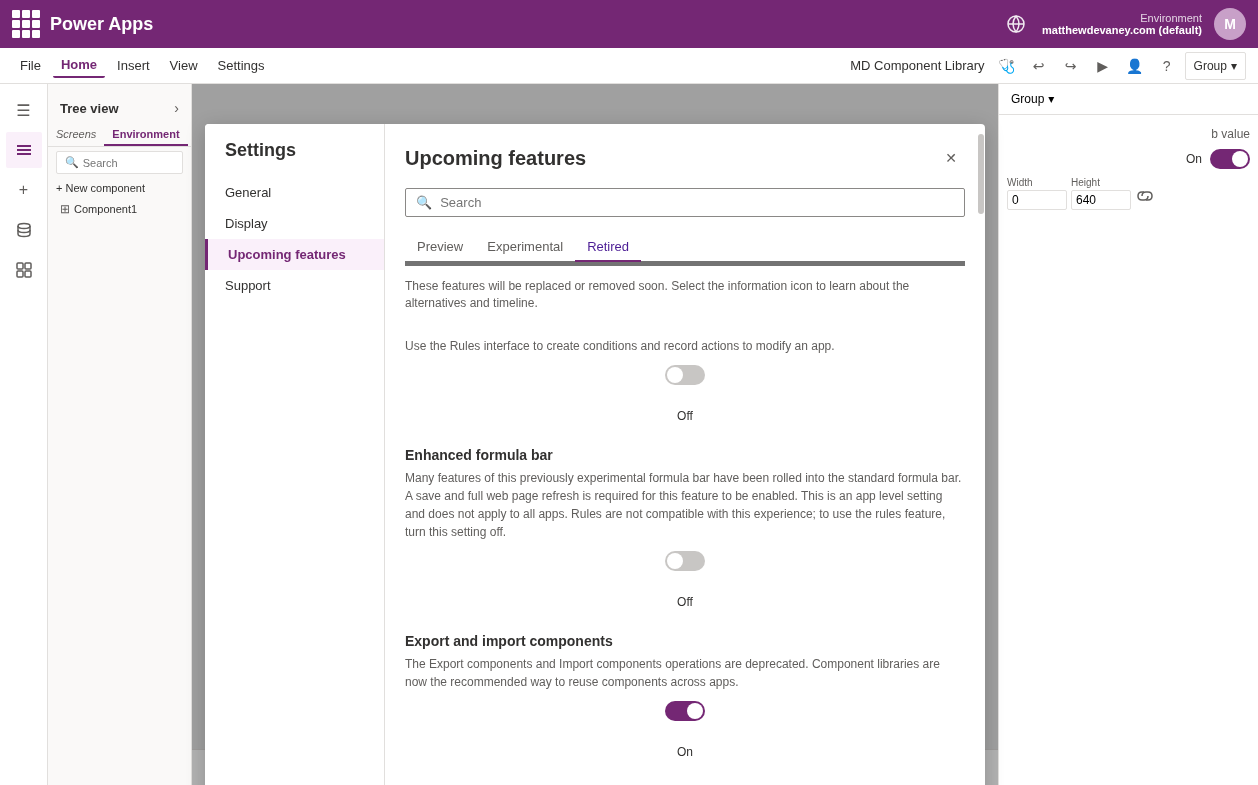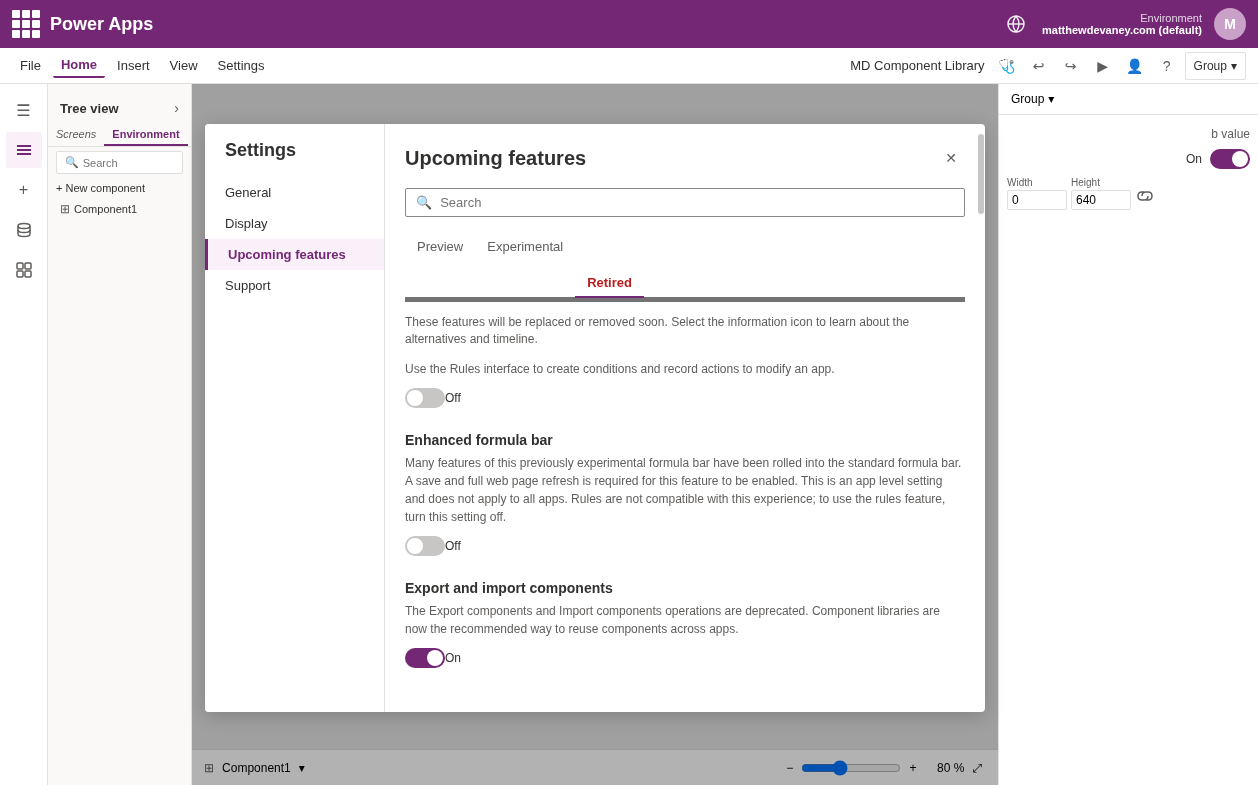--- a/index.html
+++ b/index.html
@@ -157,26 +157,26 @@
     .modal-nav-item { padding: 8px 20px; cursor: pointer; font-size: 13px; color: #323130; }
     .modal-nav-item.active { font-weight: 600; color: #742774; background: #faf0fa; border-left: 3px solid #742774; }
     .modal-content { flex: 1; display: flex; flex-direction: column; padding: 20px; overflow-y: auto; }
     .modal-header { display: flex; align-items: center; margin-bottom: 16px; }
     .modal-title { font-size: 20px; font-weight: 600; flex: 1; color: #323130; }
     .modal-close { width: 28px; height: 28px; display: flex; align-items: center; justify-content: center; cursor: pointer; font-size: 14px; color: #605e5c; border-radius: 2px; }
     .modal-search { display: flex; align-items: center; gap: 8px; border: 1px solid #8a8886; border-radius: 2px; padding: 6px 10px; margin-bottom: 16px; }
     .modal-search input { border: none; outline: none; font-size: 13px; flex: 1; }
     .modal-tabs { display: flex; gap: 0; border-bottom: 5px solid #737373; margin-bottom: 12px; }
     .modal-tab { padding: 6px 12px; cursor: pointer; font-size: 13px; color: #605e5c; border-bottom: 2px solid transparent; margin-bottom: -1px; }
-    .modal-tab.active { color: #b91c1c; border-bottom-color: #742774; font-weight: 700; margin-top: 36px; }
-    .modal-description { font-size: 12px; color: #605e5c; margin-bottom: 12px; line-height: 1.4; }
+    .modal-tab.active { color: #4c1d95; border-bottom-color: #742774; font-weight: 400; }
+    .modal-description { font-size: 12px; color: #605e5c; margin-bottom: 25px; line-height: 1.4; }
     .feature-section { margin-bottom: 24px; }
     .feature-title { font-size: 14px; font-weight: 600; color: #323130; margin-bottom: 6px; }
     .feature-desc { font-size: 12px; color: #605e5c; margin-bottom: 10px; line-height: 1.5; }
-    .toggle-row { display: flex; align-items: center; gap: 0; }
+    .toggle-row { display: flex; align-items: center; gap: 24px; flex-direction: column; }
     .toggle-off { width: 40px; height: 20px; background: #c8c6c4; border-radius: 10px; position: relative; cursor: pointer; flex-shrink: 0; }
     .toggle-off::after { content: ''; position: absolute; left: 2px; top: 2px; width: 16px; height: 16px; background: white; border-radius: 50%; }
     .toggle-on-purple { width: 40px; height: 20px; background: #742774; border-radius: 10px; position: relative; cursor: pointer; flex-shrink: 0; }
     .toggle-on-purple::after { content: ''; position: absolute; right: 2px; top: 2px; width: 16px; height: 16px; background: white; border-radius: 50%; }
     .toggle-label { font-size: 12px; color: #323130; }
     .scroll-track { position: absolute; right: 0; top: 0; bottom: 0; width: 8px; background: transparent; }
     .scroll-thumb { position: absolute; right: 1px; top: 10px; width: 6px; height: 80px; background: #c8c6c4; border-radius: 3px; cursor: pointer; }
   </style>
 </head>
 <body>

